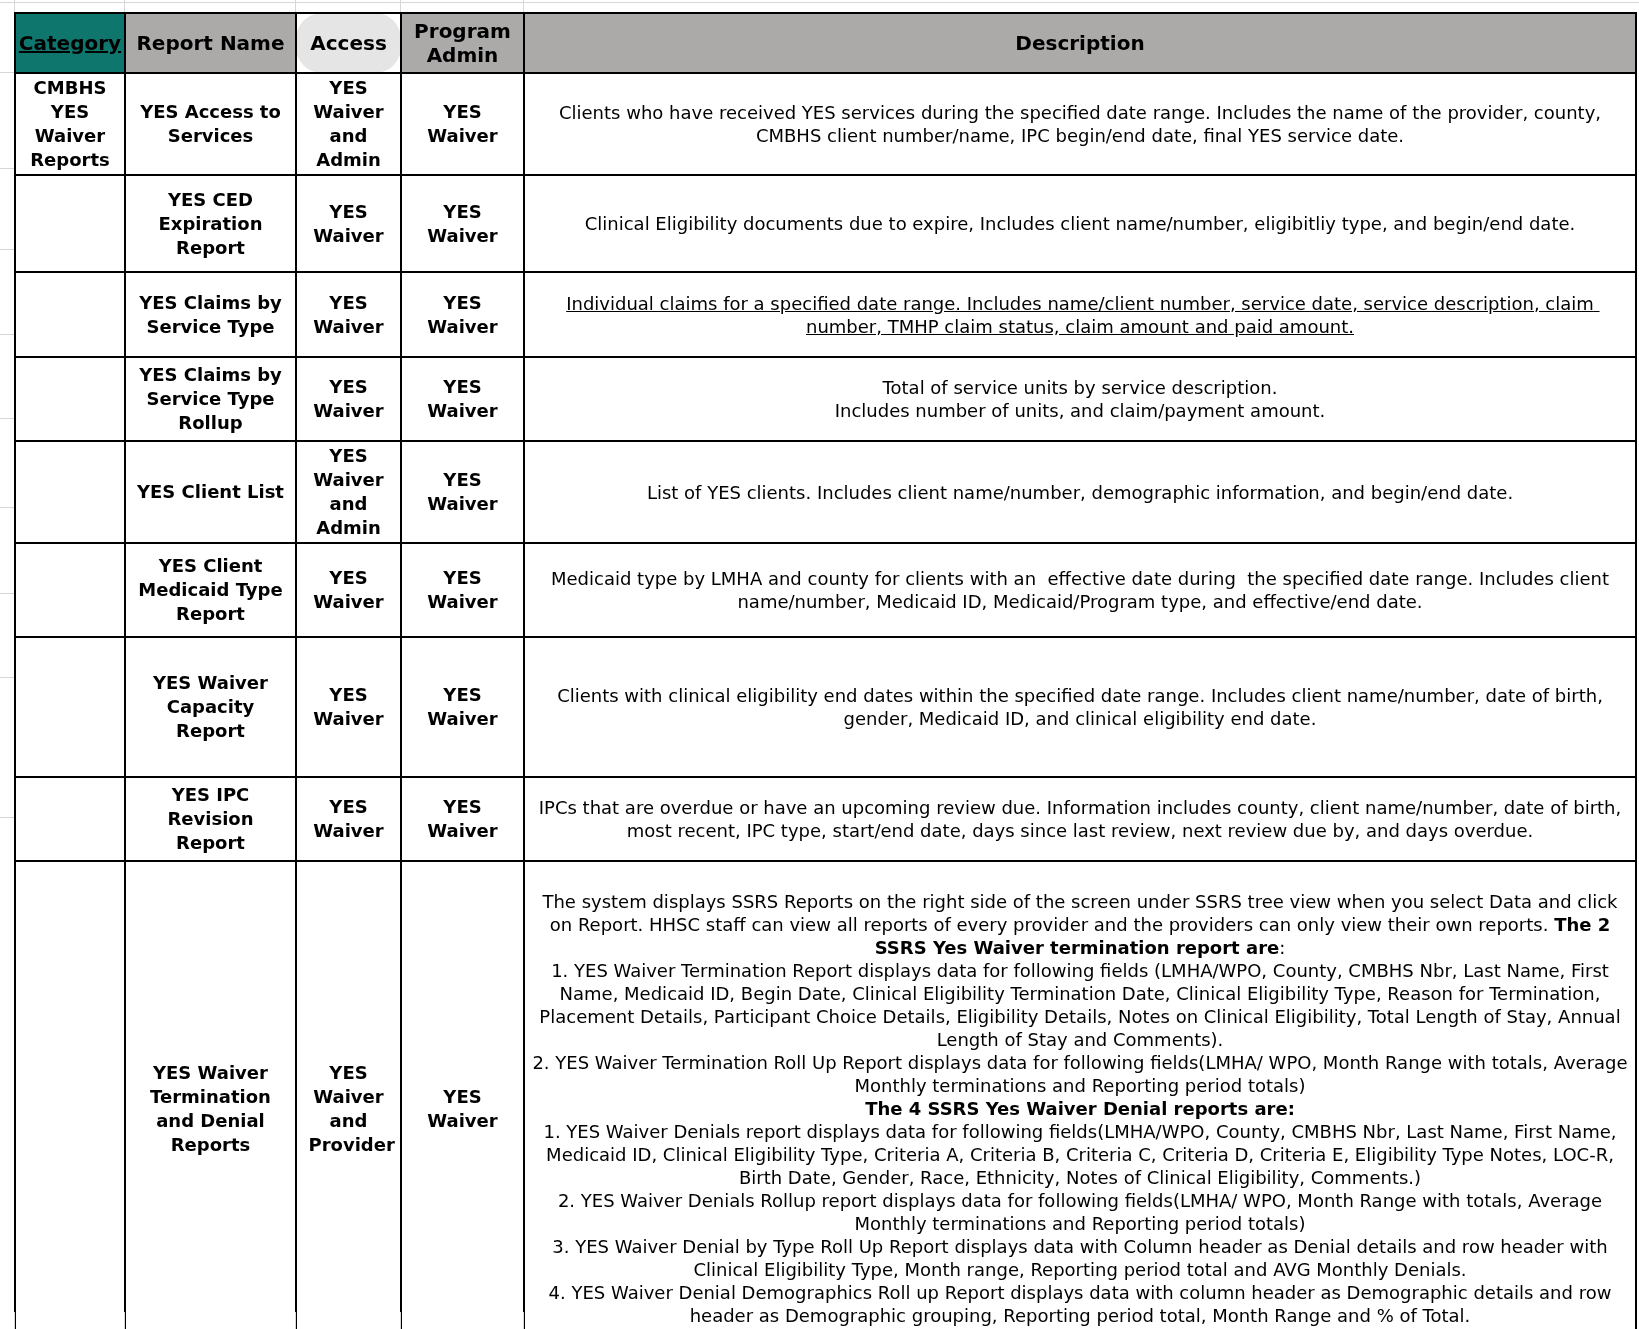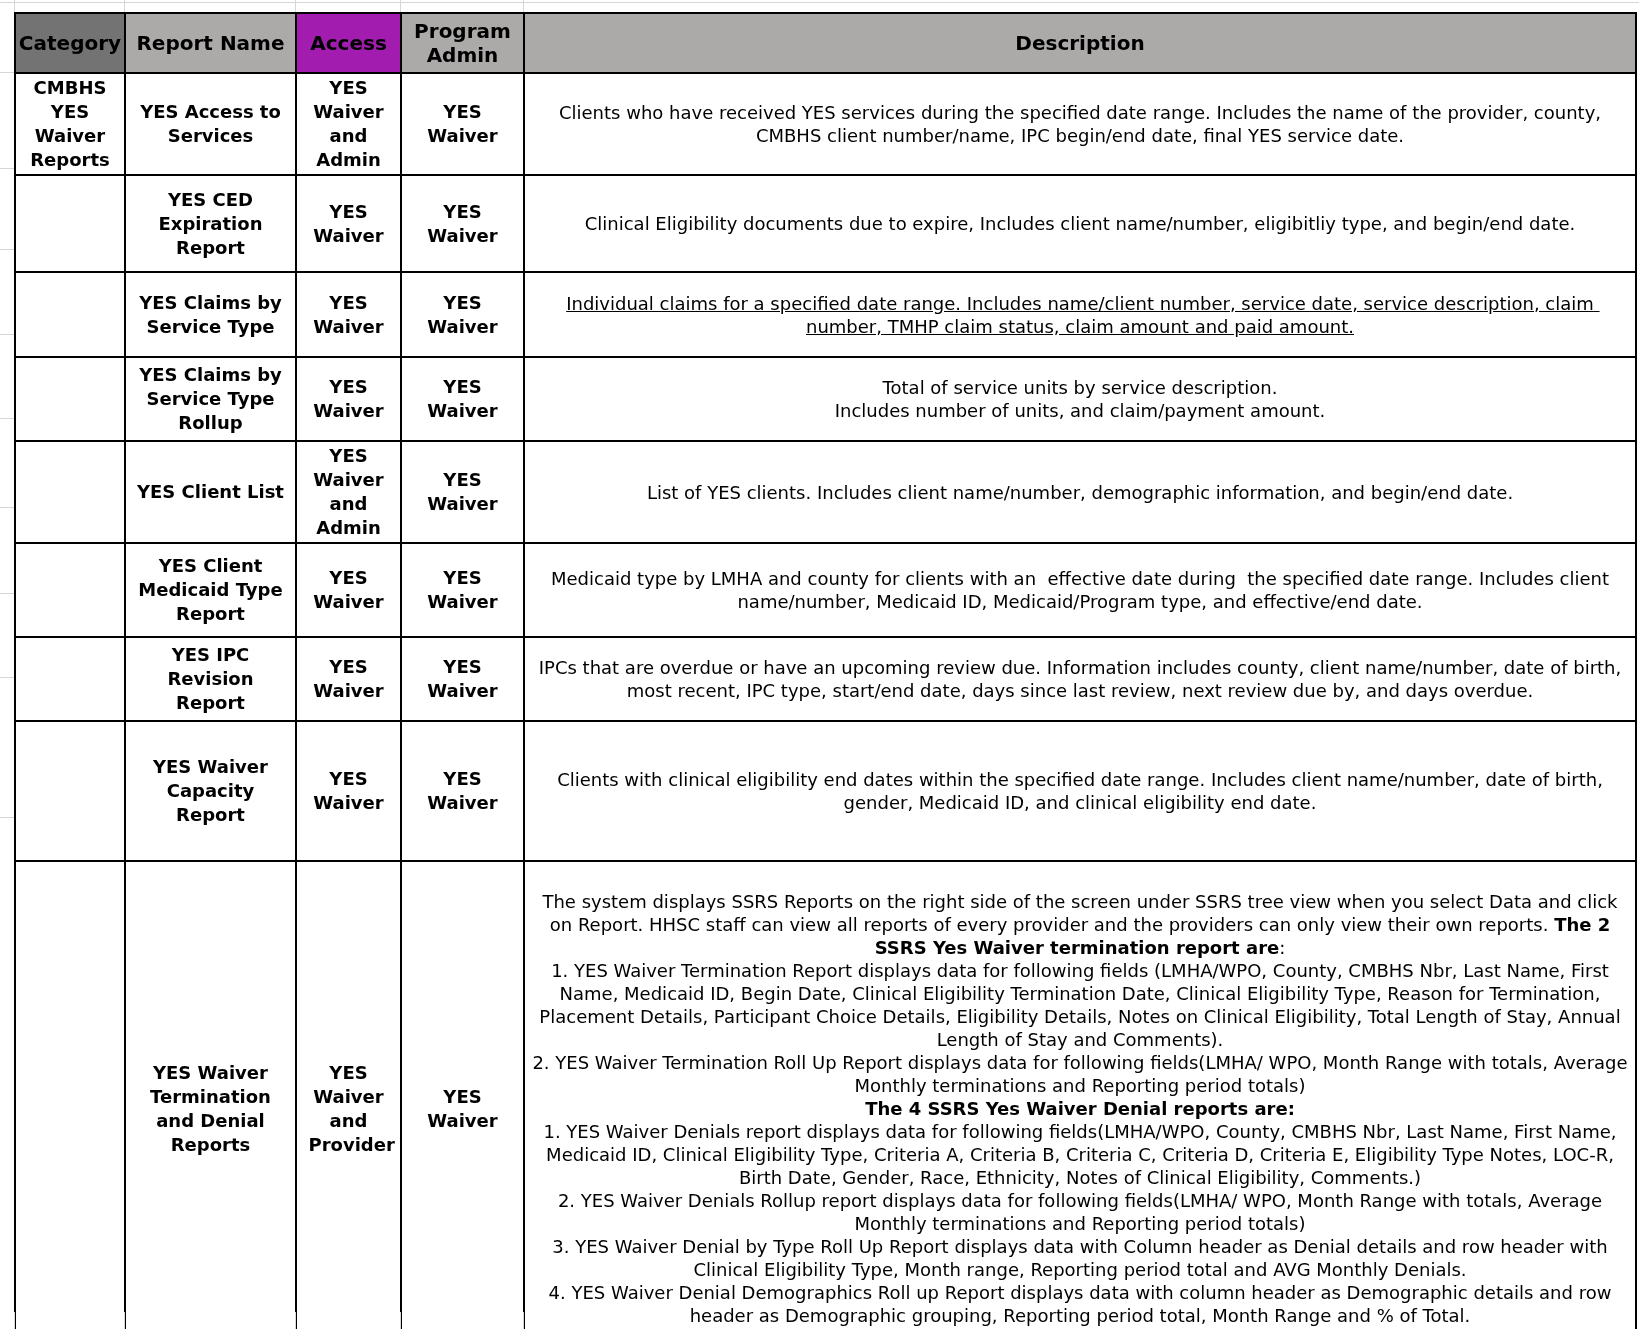--- a/index.html
+++ b/index.html
@@ -56,23 +56,23 @@
   <table class="reports">
     <colgroup>
       <col style="width:110px">
         <col style="width:171px">
         <col style="width:105px">
         <col style="width:123px">
         <col style="width:1112px">
     </colgroup>
     <thead>
       <tr style="height:60px">
-        <th style="background: #737373;">Category</th>
+        <th style="background: #0f766e; text-decoration: underline;">Category</th>
         <th style="background: rgb(172, 169, 169);">Report Name</th>
-        <th style="background: #a21caf;">Access</th>
+        <th style="background: #e5e5e5; border-radius: 26px;">Access</th>
         <th style="background: rgb(172, 169, 169);">Program Admin</th>
         <th style="background: rgb(172, 169, 169);">Description</th>
       </tr>
     </thead>
     <tbody id="tbody">
         <tr style="height: 96px;">
           <td class="c col-cat"><span class="stack">CMBHS YES Waiver Reports</span></td>
           <td class="c col-name"><span class="stack">YES Access to Services</span></td>
           <td class="c col-acc"><span class="stack">YES Waiver and Admin</span></td>
           <td class="c col-prog"><span class="stack">YES Waiver</span></td>
@@ -107,33 +107,33 @@
           <td class="c col-prog"><span class="stack">YES Waiver</span></td>
           <td class="desc">List of YES clients. Includes client name/number, demographic information, and begin/end date.</td>
         </tr>
         <tr style="height: 94px; border-radius: 14px;">
           <td class="c col-cat"><span class="stack"></span></td>
           <td class="c col-name"><span class="stack">YES Client Medicaid Type Report</span></td>
           <td class="c col-acc"><span class="stack">YES Waiver</span></td>
           <td class="c col-prog"><span class="stack">YES Waiver</span></td>
           <td class="desc">Medicaid type by LMHA and county for clients with an  effective date during  the specified date range. Includes client name/number, Medicaid ID, Medicaid/Program type, and effective/end date.</td>
         </tr>
+        <tr style="height: 140px;">
+          <td class="c col-cat"><span class="stack"></span></td>
+          <td class="c col-name"><span class="stack">YES Waiver Capacity Report</span></td>
+          <td class="c col-acc"><span class="stack">YES Waiver</span></td>
+          <td class="c col-prog"><span class="stack">YES Waiver</span></td>
+          <td class="desc">Clients with clinical eligibility end dates within the specified date range. Includes client name/number, date of birth, gender, Medicaid ID, and clinical eligibility end date.</td>
+        </tr>
         <tr style="height: 84px;">
           <td class="c col-cat"><span class="stack"></span></td>
           <td class="c col-name"><span class="stack">YES IPC Revision Report</span></td>
           <td class="c col-acc"><span class="stack">YES Waiver</span></td>
           <td class="c col-prog"><span class="stack">YES Waiver</span></td>
           <td class="desc">IPCs that are overdue or have an upcoming review due. Information includes county, client name/number, date of birth, most recent, IPC type, start/end date, days since last review, next review due by, and days overdue.</td>
-        </tr>
-        <tr style="height: 140px;">
-          <td class="c col-cat"><span class="stack"></span></td>
-          <td class="c col-name"><span class="stack">YES Waiver Capacity Report</span></td>
-          <td class="c col-acc"><span class="stack">YES Waiver</span></td>
-          <td class="c col-prog"><span class="stack">YES Waiver</span></td>
-          <td class="desc">Clients with clinical eligibility end dates within the specified date range. Includes client name/number, date of birth, gender, Medicaid ID, and clinical eligibility end date.</td>
         </tr>
         <tr style="height: 495px;">
           <td class="c col-cat"><span class="stack"></span></td>
           <td class="c col-name"><span class="stack">YES Waiver Termination and Denial Reports</span></td>
           <td class="c col-acc"><span class="stack">YES Waiver and Provider</span></td>
           <td class="c col-prog"><span class="stack">YES Waiver</span></td>
           <td class="desc"><span>The system displays SSRS Reports on the right side of the screen under SSRS tree view when you select Data and click on Report. HHSC staff can view all reports of every provider and the providers can only view their own reports. </span><b>The 2 SSRS Yes Waiver termination report are</b><span>:
 1. YES Waiver Termination Report displays data for following fields (LMHA/WPO, County, CMBHS Nbr, Last Name, First Name, Medicaid ID, Begin Date, Clinical Eligibility Termination Date, Clinical Eligibility Type, Reason for Termination, Placement Details, Participant Choice Details, Eligibility Details, Notes on Clinical Eligibility, Total Length of Stay, Annual Length of Stay and Comments).
 2. YES Waiver Termination Roll Up Report displays data for following fields(LMHA/ WPO, Month Range with totals, Average Monthly terminations and Reporting period totals)
 </span><b>The 4 SSRS Yes Waiver Denial reports are:</b><span>

